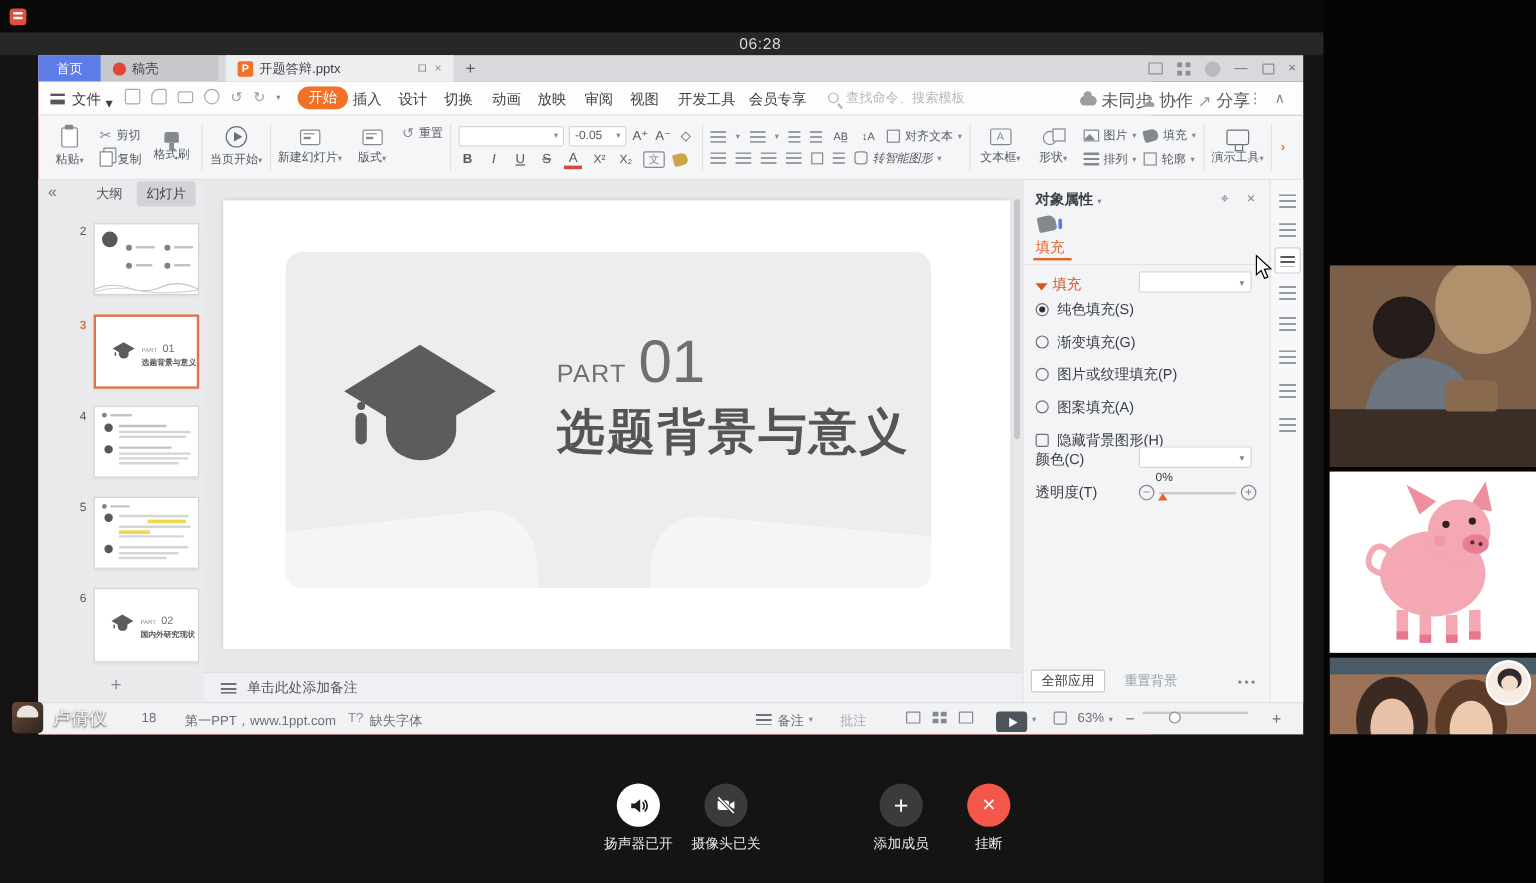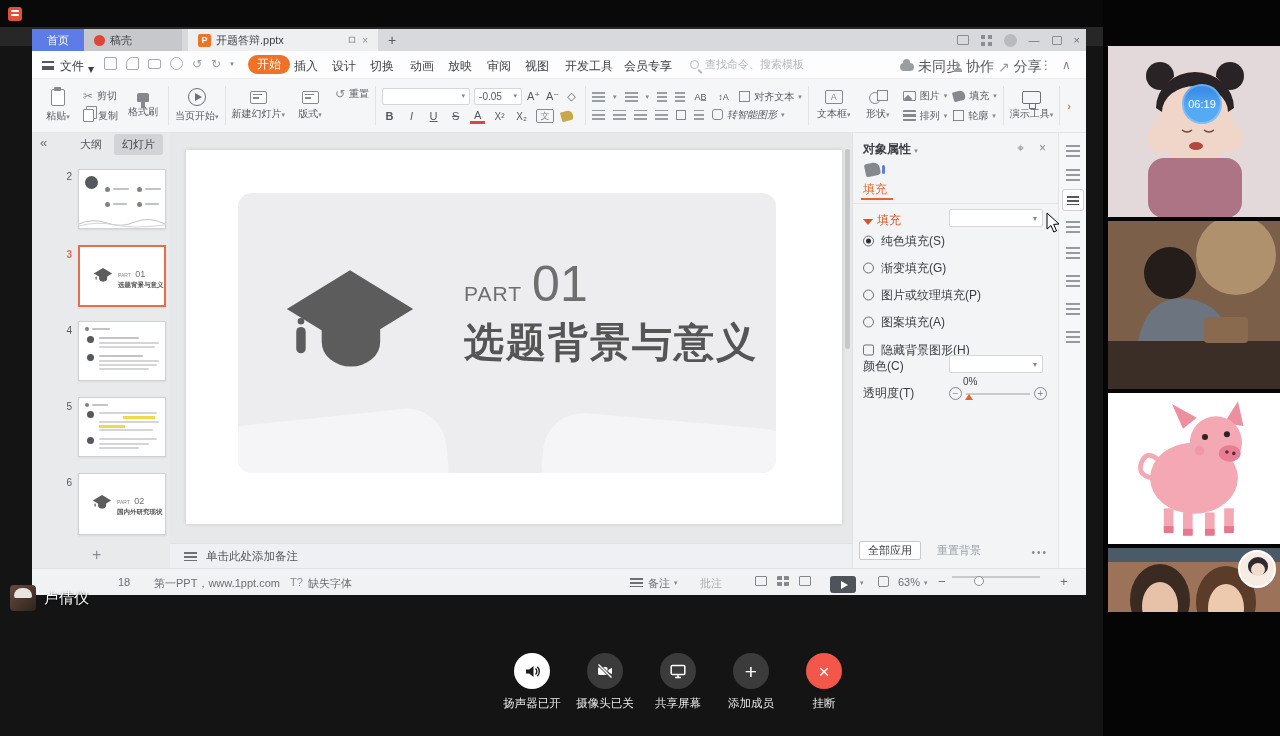--- a/index.html
+++ b/index.html
@@ -10,21 +10,21 @@
 
   
   .topbar { left:0; top:0; width:1280px; height:27px; background:#090909; }
   .app-badge { left:8px; top:7px; width:14px; height:14px; border-radius:3px; background:#e04f3f; }
   .app-badge i { display:block; position:absolute; left:3px; width:8px; height:2px; background:#fff; border-radius:1px; }
   .top-ico { color:#8f8f8f; font-size:11px; line-height:11px; }
   .timebar { left:0; top:27px; width:1103px; height:19px; background:#272727; }
   .clock { left:616px; top:29px; color:#d8d8d8; font-size:13px; letter-spacing:.5px; }
 
   
-  .wps { left:32px; top:29px; width:927px; height:566px; background:#ef4444; }
+  .wps { left:32px; top:46px; width:927px; height:566px; background:#ef4444; }
   .tabbar { left:0; top:0; width:1054px; height:22px; background:#d8d9dc; display:flex; align-items:stretch; }
   .tab { display:flex; align-items:center; gap:5px; padding:0 10px; font-size:11px; color:#3c3f44; }
   .tab.home { width:52px; justify-content:center; background:#5e7ce8; color:#fff; }
   .tab.docer { width:98px; background:#c7c8cb; }
   .tab.doc { width:190px; background:#eeeff0; }
   .docer-dot { width:11px; height:11px; border-radius:50%; background:#e04538; display:inline-block; }
   .p-ico { width:13px; height:13px; border-radius:2px; background:#f07227; color:#fff; font-size:9px; font-weight:bold; display:inline-flex; align-items:center; justify-content:center; }
   .tab-x,.tab-b { color:#8a8e93; font-size:10px; }
   .win-ctrls { position:absolute; right:6px; top:0; height:22px; display:flex; align-items:center; gap:12px; color:#6d7075; font-size:11px; }
   .mini-ic { width:12px; height:10px; border:1px solid #8a8e93; border-radius:1px; display:inline-block; }
@@ -586,38 +586,20 @@
     </div>
   </div>
 
   <div class="abs ptag">
     <span class="pavatar"></span>
     <span class="pname">卢倩仪</span>
   </div>
 
   <div class="abs videos">
 
-    <div class="vtile" style="top:46px; height:171px; background:#e0d4d8;">
-      <svg width="172" height="171" viewBox="0 0 172 171" preserveAspectRatio="xMidYMid slice">
-        <rect width="172" height="171" fill="#e3d8da"></rect>
-        <circle cx="52" cy="30" r="14" fill="#2a2326"></circle>
-        <circle cx="122" cy="30" r="14" fill="#2a2326"></circle>
-        <path d="M50 64 a37 40 0 0 1 74 0 v20 a37 34 0 0 1 -74 0 z" fill="#f0d6c8"></path>
-        <path d="M48 62 a39 36 0 0 1 78 0 l-6 4 a33 26 0 0 0 -66 0 z" fill="#2a2326"></path>
-        <ellipse cx="52" cy="92" rx="13" ry="15" fill="#f0d6c8"></ellipse>
-        <ellipse cx="122" cy="92" rx="13" ry="15" fill="#f0d6c8"></ellipse>
-        <path d="M74 84 q5 4 10 0" stroke="#6b4a3a" stroke-width="1.5" fill="none"></path>
-        <path d="M96 84 q5 4 10 0" stroke="#6b4a3a" stroke-width="1.5" fill="none"></path>
-        <ellipse cx="88" cy="100" rx="7" ry="4" fill="#b0483e"></ellipse>
-        <rect x="40" y="112" width="94" height="60" rx="16" fill="#ad7485"></rect>
-      </svg>
-      <div class="timer">
-          <span>06:19</span>
-        </div>
-    </div>
 
     <div class="vtile" style="top:221px; height:168px;">
       <svg width="172" height="168" viewBox="0 0 172 168" preserveAspectRatio="xMidYMid slice">
         <rect width="172" height="168" fill="#7c5f49"></rect>
         <circle cx="128" cy="34" r="40" fill="#d9b98c" opacity="0.55"></circle>
         <rect x="0" y="120" width="172" height="48" fill="#3a2e26"></rect>
         <circle cx="62" cy="52" r="26" fill="#241d1a"></circle>
         <path d="M30 120 q10 -48 52 -42 q34 6 40 42 z" fill="#6c7480"></path>
         <rect x="96" y="96" width="44px" height="26" rx="4" fill="#8a6a4e"></rect>
       </svg>
@@ -678,29 +660,20 @@
     <div class="circle">
         <svg width="18" height="18" viewBox="0 0 18 18">
           <rect x="2" y="5" width="9.5" height="8" rx="1.6" fill="#fff"></rect>
           <path d="M12.2 8 L16 5.8 v6.4 L12.2 10 Z" fill="#fff"></path>
           <line x1="2.5" y1="2.5" x2="15.5" y2="15.5" stroke="#3b3b3b" stroke-width="3"></line>
           <line x1="2.5" y1="2.5" x2="15.5" y2="15.5" stroke="#fff" stroke-width="1.4"></line>
         </svg>
       </div>
     <div class="lbl">摄像头已关</div>
   </div>
-  <div class="abs ctl" style="left:641px; top:653px;">
-    <div class="circle">
-        <svg width="18" height="18" viewBox="0 0 18 18">
-          <rect x="2.2" y="3.5" width="13.6" height="9" rx="1" stroke="#fff" stroke-width="1.5" fill="none"></rect>
-          <path d="M6 15.5 h6 M9 12.5 v3" stroke="#fff" stroke-width="1.5"></path>
-        </svg>
-      </div>
-    <div class="lbl">共享屏幕</div>
-  </div>
   <div class="abs ctl" style="left:714px; top:653px;">
     <div class="circle">
         <span class="plus-g">+</span>
       </div>
     <div class="lbl">添加成员</div>
   </div>
   <div class="abs ctl" style="left:787px; top:653px;">
     <div class="circle red">
         <span class="xmark">×</span>
       </div>

